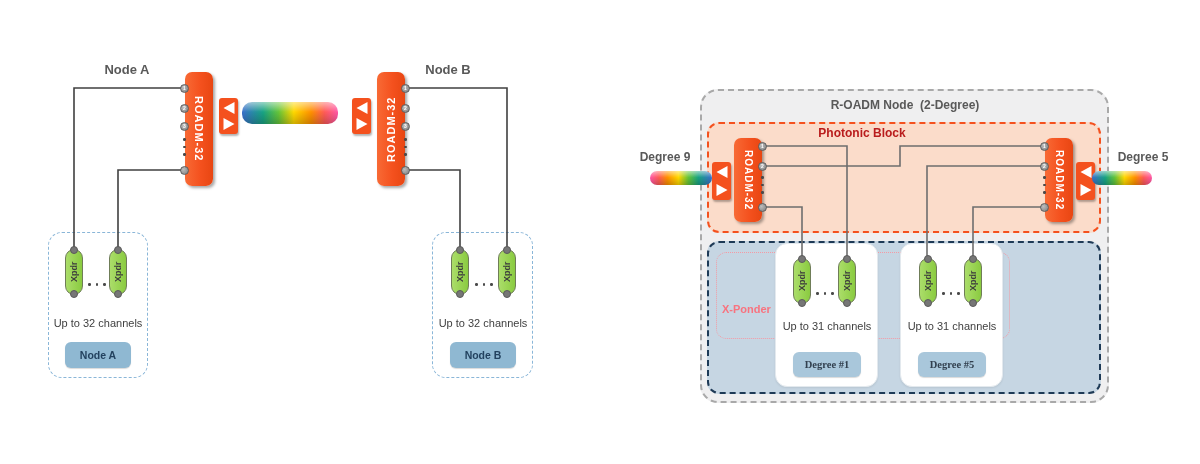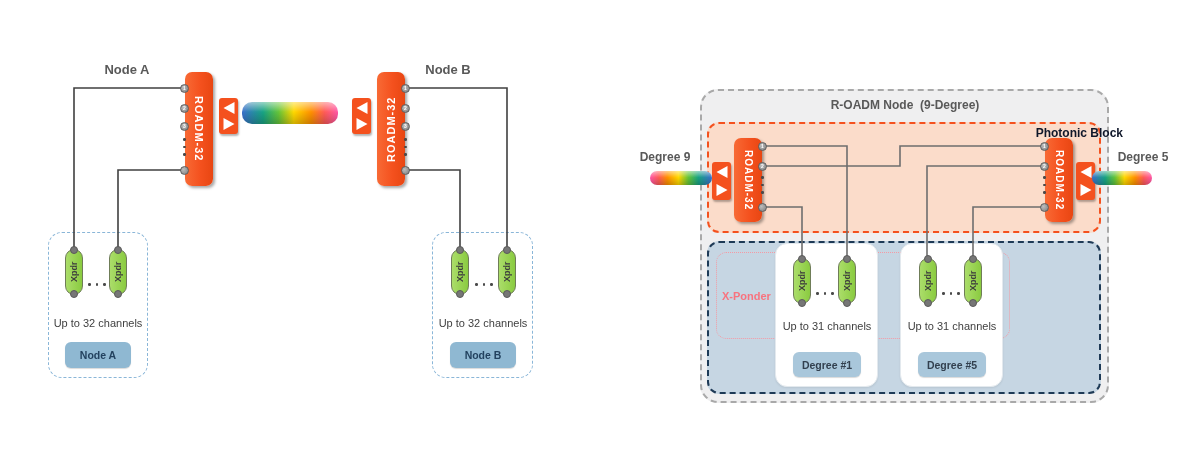--- a/index.html
+++ b/index.html
@@ -54,21 +54,21 @@
         width:8px;height:8px;border-radius:50%;background:#767676;border:1px solid #5a5a5a;box-sizing:border-box;}
   .xpdr::before{top:-4px;}
   .xpdr::after{bottom:-4px;}
   .xpdr .lbl{position:absolute;inset:0;display:flex;align-items:center;justify-content:center;
         font-size:9px;font-weight:bold;color:#3d3d3d;writing-mode:vertical-rl;transform:rotate(180deg);}
 
   
   .chip{position:absolute;border-radius:6px;display:flex;align-items:center;justify-content:center;
         font-size:10.5px;font-weight:bold;color:#23425f;box-shadow:0 1px 1px rgba(0,0,0,.15);}
   .chip.node{background:#8fb8d2;}
-  .chip.degree{background:#a9c7db;color:#32404f;}
+  .chip.degree{background:#a9c7db;color:#32404f;font-family:Liberation Serif, serif;}
   .deglabel{position:absolute;font-weight:bold;font-size:12px;color:#595959;text-align:center;}
   .blocklabel{position:absolute;font-weight:bold;font-size:12px;text-align:center;}
   .wires{position:absolute;left:0;top:0;width:1200px;height:464px;pointer-events:none;}
 </style>
 </head>
 <body>
 
 <div class="canvas">
 
   <div class="outerbox" style="left:700px;top:89px;width:409px;height:314px;"></div>
@@ -163,22 +163,22 @@
     <span class="lbl">Xpdr</span>
     </div>
   <span class="hdots" style="left:475px;top:283px;">
       <i></i>
       <i></i>
       <i></i>
     </span>
   <div class="note" style="left:435px;top:317px;width:96px;">Up to 32 channels</div>
   <div class="chip node" style="left:450px;top:342px;width:66px;height:26px;">Node B</div>
 
-  <div class="title" style="left:700px;top:98px;width:410px;white-space:pre;font-size:12px;">R-OADM Node  (9-Degree)</div>
-  <div class="blocklabel" style="left:729px;top:126px;width:394px;color:#0f172a;text-align:right;">Photonic Block</div>
+  <div class="title" style="left:700px;top:98px;width:410px;white-space:pre;font-size:12px;">R-OADM Node  (2-Degree)</div>
+  <div class="blocklabel" style="left:665px;top:126px;width:394px;color:#b91c1c;">Photonic Block</div>
 
   <div class="deglabel" style="left:634px;top:150px;width:62px;">Degree 9</div>
   <div class="fiber rl" style="left:650px;top:171px;width:62px;height:14px;"></div>
   <div class="amp" style="left:712px;top:162px;height:38px;"></div>
 
   <div class="roadm small" style="left:734px;top:138px;height:84px;">
     <span class="lbl">ROADM-32</span>
     <span class="port" style="right:-5px;top:3.5px;">
         <span>1</span>
       </span>
@@ -205,21 +205,21 @@
         <i></i>
         <i></i>
         <i></i>
       </span>
     <span class="port" style="left:-5px;top:64.5px;"></span>
   </div>
   <div class="amp" style="left:1076px;top:162px;height:38px;"></div>
   <div class="fiber lr" style="left:1092px;top:171px;width:60px;height:14px;"></div>
   <div class="deglabel" style="left:1112px;top:150px;width:62px;">Degree 5</div>
 
-  <div class="blocklabel" style="left:722px;top:290px;width:60px;font-size:11px;color:#f8737f;text-align:left;">X-Ponder</div>
+  <div class="blocklabel" style="left:722px;top:303px;width:60px;font-size:11px;color:#f8737f;text-align:left;">X-Ponder</div>
 
   <div class="xpdr" style="left:793px;top:258px;">
     <span class="lbl">Xpdr</span>
     </div>
   <div class="xpdr" style="left:838px;top:258px;">
     <span class="lbl">Xpdr</span>
     </div>
   <span class="hdots" style="left:816px;top:292px;">
       <i></i>
       <i></i>

